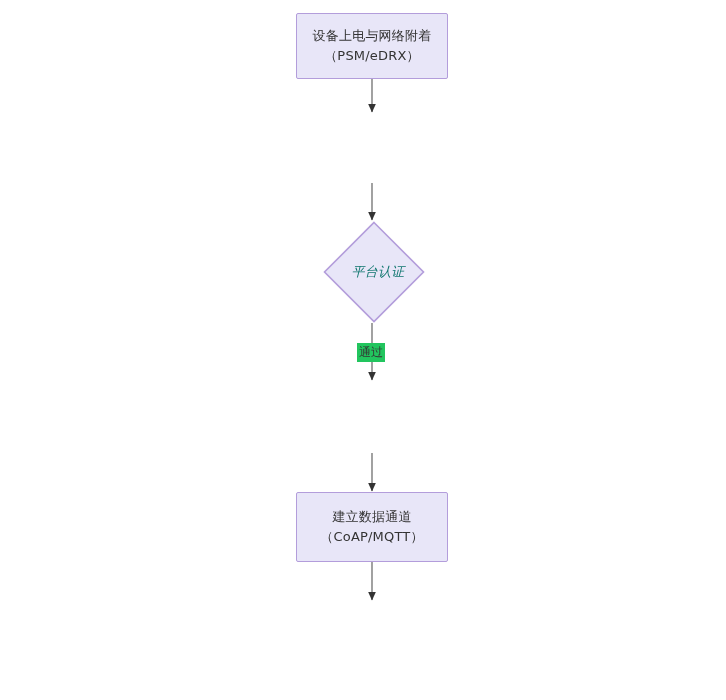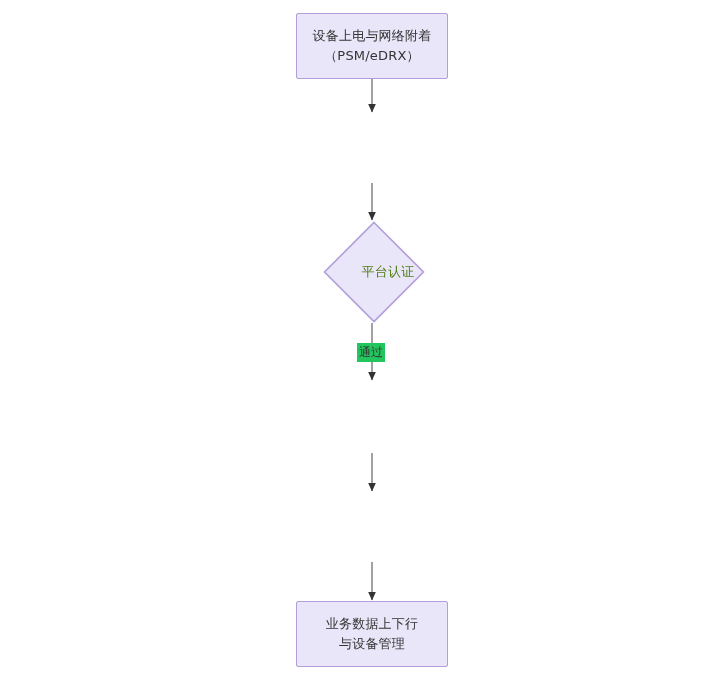--- a/index.html
+++ b/index.html
@@ -56,31 +56,32 @@
   }
   .diamond-shape {
     position: absolute;
     left: 0;
     top: 0;
     width: 100%;
     height: 100%;
   }
   .diamond-label {
     position: absolute;
-    left: 14px;
+    left: 4px;
     top: 0;
     width: 100%;
     height: 100%;
     display: flex;
     align-items: center;
     justify-content: center;
-    color: #4d7c0f;
+    color: #0f766e;
     font-size: 13px;
     line-height: 1.55;
     letter-spacing: 0.2px;
+    font-style: italic;
   }
   .edge-label {
     position: absolute;
     background: #22c55e;
     color: #333333;
     font-size: 12px;
     line-height: 1.4;
     padding: 1px 2px;
     white-space: nowrap;
   }
@@ -122,19 +123,19 @@
   <div class="diamond-wrap" style="left:323px; top:221px;">
     <svg class="diamond-shape" viewBox="0 0 102 102" preserveAspectRatio="none">
       <polygon points="51,1.5 100.5,51 51,100.5 1.5,51" fill="#e8e6f8" stroke="#b39ddb" stroke-width="1.6"></polygon>
     </svg>
     <span class="diamond-label">平台认证</span>
   </div>
 
   <div class="edge-label" style="left:357px; top:343px;">通过</div>
 
 
+  <div class="node node-box" style="left:296px; top:492px; width:152px; height:70px;">
+    <span class="node-label">建立数据通道
+（CoAP/MQTT）</span>
+  </div>
 
-  <div class="node node-box" style="left:296px; top:601px; width:152px; height:66px;">
-    <span class="node-label">业务数据上下行
-与设备管理</span>
-  </div>
 
 </div>
 
 </body></html>

